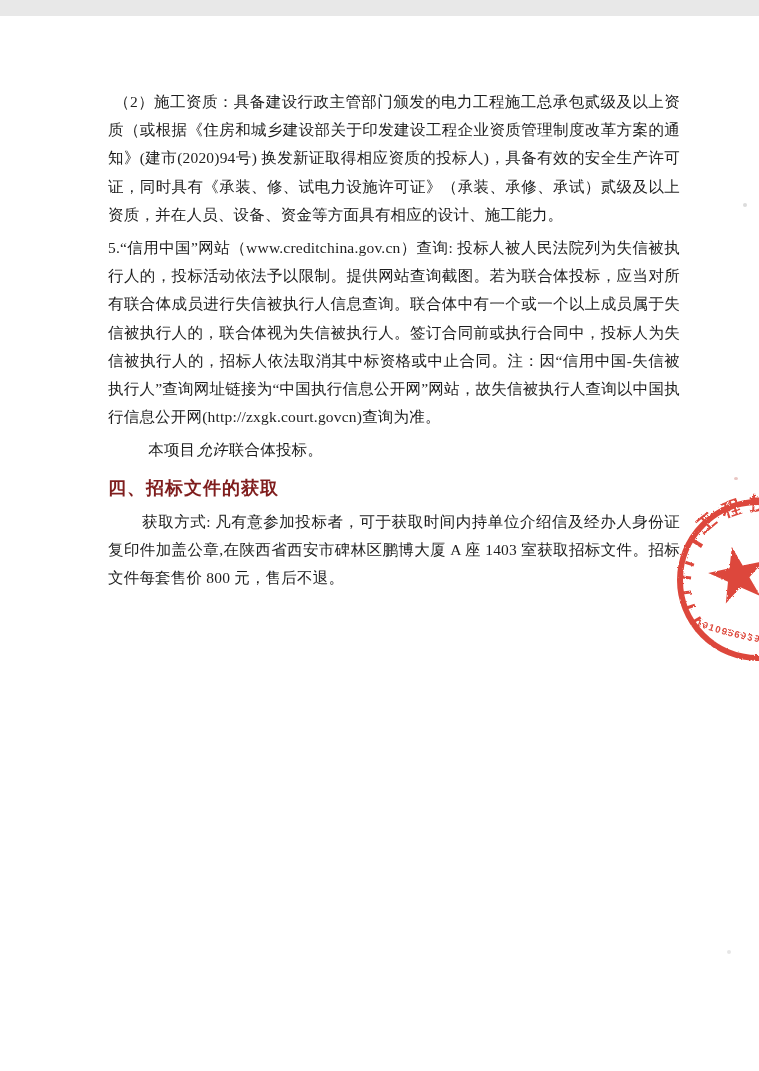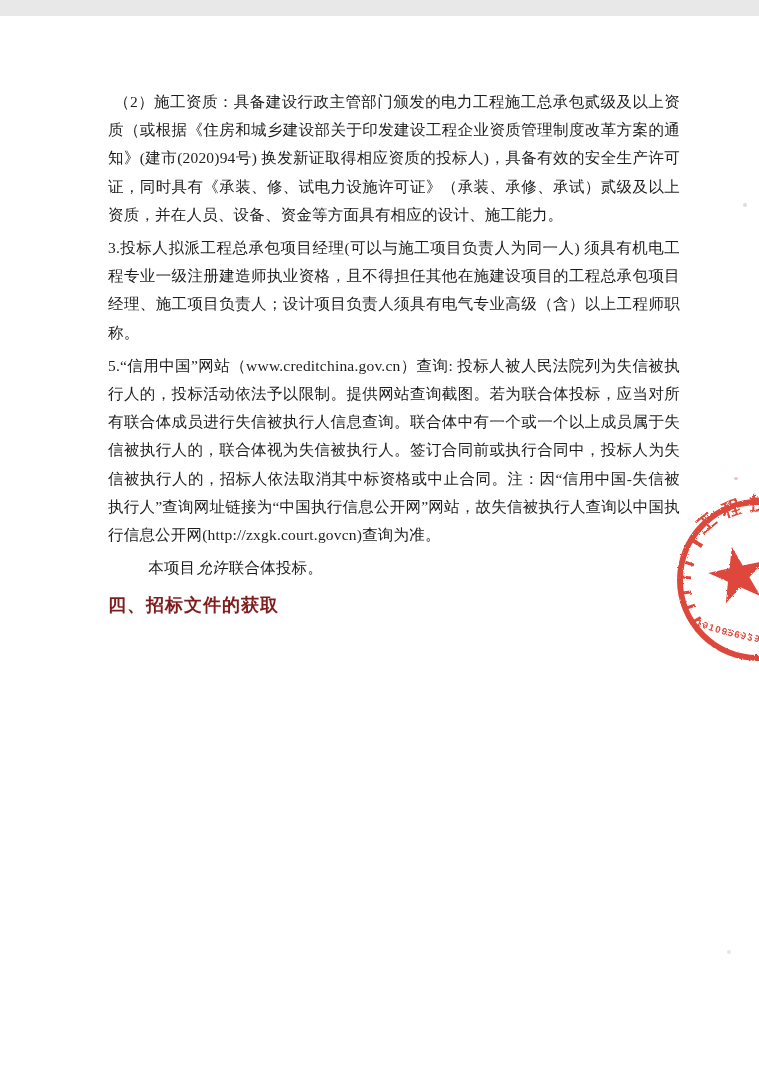--- a/index.html
+++ b/index.html
@@ -49,29 +49,29 @@
   .speck.s2{left:734px;top:461px;width:4px;height:3px;background:#c05a50;}
   .speck.s3{left:727px;top:934px;width:4px;height:4px;opacity:0.25;}
 </style>
 </head>
 <body>
 
 <div class="page">
 
   <div class="textblock">
     <p class="para indent-sm">（2）施工资质：具备建设行政主管部门颁发的电力工程施工总承包贰级及以上资质（或根据《住房和城乡建设部关于印发建设工程企业资质管理制度改革方案的通知》(建市(2020)94号) 换发新证取得相应资质的投标人)，具备有效的安全生产许可证，同时具有《承装、修、试电力设施许可证》（承装、承修、承试）贰级及以上资质，并在人员、设备、资金等方面具有相应的设计、施工能力。</p>
-    <p class="para">3.投标人拟派工程总承包项目经理(可以与施工项目负责人为同一人) 须具有机电工程专业一级注册建造师执业资格，且不得担任其他在施建设项目的工程总承包项目经理、施工项目负责人；设计项目负责人须具有电气专业高级（含）以上工程师职称。</p>
     <p class="para">5.“信用中国”网站（www.creditchina.gov.cn）查询: 投标人被人民法院列为失信被执行人的，投标活动依法予以限制。提供网站查询截图。若为联合体投标，应当对所有联合体成员进行失信被执行人信息查询。联合体中有一个或一个以上成员属于失信被执行人的，联合体视为失信被执行人。签订合同前或执行合同中，投标人为失信被执行人的，招标人依法取消其中标资格或中止合同。注：因“信用中国-失信被执行人”查询网址链接为“中国执行信息公开网”网站，故失信被执行人查询以中国执行信息公开网(http://zxgk.court.govcn)查询为准。</p>
 
     <p class="para note">
       <span>本项目</span><em>允许</em><span>联合体投标。</span>
     </p>
 
     <h3 class="heading">四、招标文件的获取</h3>
 
+    <p class="para indent">获取方式: 凡有意参加投标者，可于获取时间内持单位介绍信及经办人身份证复印件加盖公章,在陕西省西安市碑林区鹏博大厦 A 座 1403 室获取招标文件。招标文件每套售价 800 元，售后不退。</p>
   </div>
 
   <svg class="stamp" width="200" height="232" viewBox="0 0 200 232">
     <defs>
       <path id="sealTopArc" d="M 31.4,84.4 A 70,70 0 0 1 135.1,46.6"></path>
       <path id="sealBotArc" d="M 33,150 Q 62,162 98,168"></path>
       <filter id="rough" x="-10%" y="-10%" width="120%" height="120%">
         <feTurbulence type="fractalNoise" baseFrequency="0.55" numOctaves="2" result="n"></feTurbulence>
         <feDisplacementMap in="SourceGraphic" in2="n" scale="2.6"></feDisplacementMap>
       </filter>

